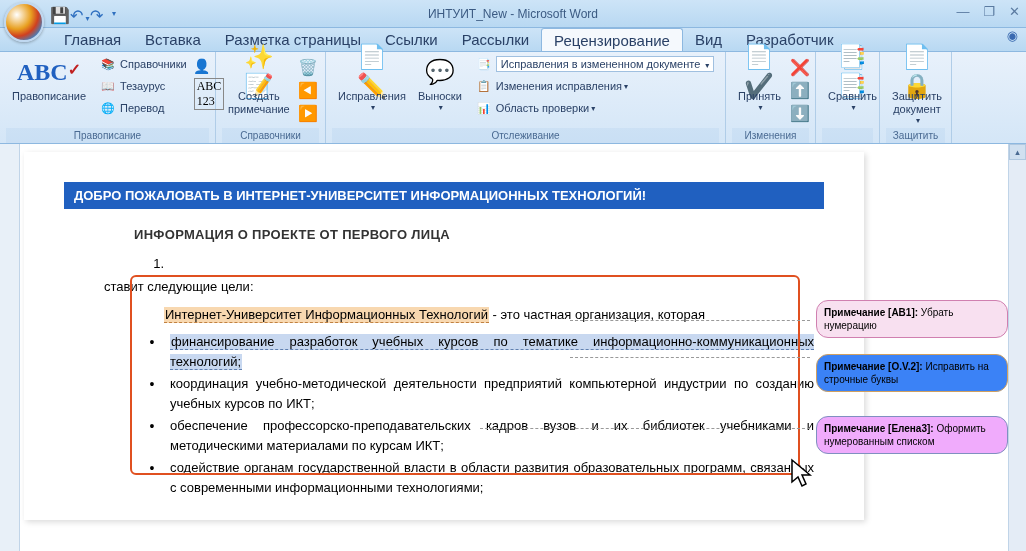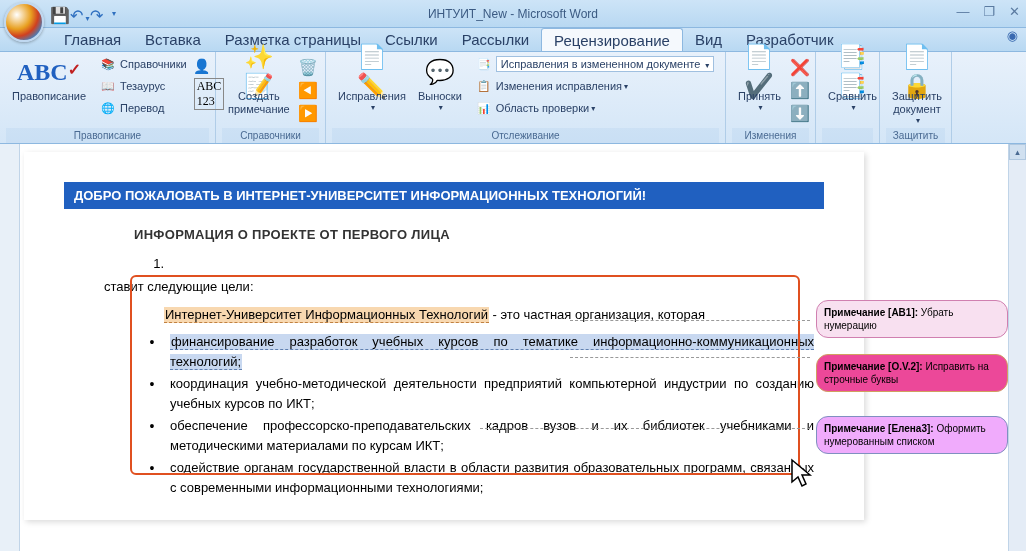--- a/index.html
+++ b/index.html
@@ -35,21 +35,21 @@
 .hl-pink{background:#f8d0e8;border-bottom:1px dashed #b05080;padding:0 1px}
 .hl-orange{background:#f8d8b0;border-bottom:1px dashed #c08040;padding:0 1px}
 .hl-blue{background:#c8d8f0;border-bottom:1px dashed #6080b0;padding:0 1px}
 .para{font-size:13px;line-height:1.5;margin-bottom:8px;text-align:justify}
 .ul-item{display:flex;font-size:13px;line-height:1.5;margin-bottom:3px}
 .bullet{width:36px;text-align:center;font-size:14px}
 .ul-text{flex:1;text-align:justify}
 .comments-pane{position:absolute;right:18px;top:300px;width:192px}
 .comment{border-radius:12px;padding:5px 7px;font-size:10px;margin-bottom:16px;line-height:1.3}
 .comment.pink{background:#f8e0f0;border:1px solid #d080b0}
-.comment.orange{background:#ec4899;border:1px solid #d0a060}
+.comment.orange{background:#3b82f6;border:1px solid #d0a060}
 .comment.blue{background:#f0abfc;border:1px solid #8090c0}
 .comment b{font-size:10px}
 .conn{position:absolute;border-top:1px dashed #999;height:1px}
 .scroll-v{position:absolute;right:0;top:144px;bottom:0;width:18px;background:#e4ecf6;border-left:1px solid #c0d4e8}
 .scroll-arrow{height:16px;background:#d0e0f0;border:1px solid #b0c8e0;display:flex;align-items:center;justify-content:center;font-size:9px;color:#4a6a92}
 .cursor{position:absolute;left:790px;top:458px;font-size:28px;color:#000;pointer-events:none;z-index:50}
 .drop{font-size:8px;margin-left:2px}
 </style>
 </head>
 <body>

